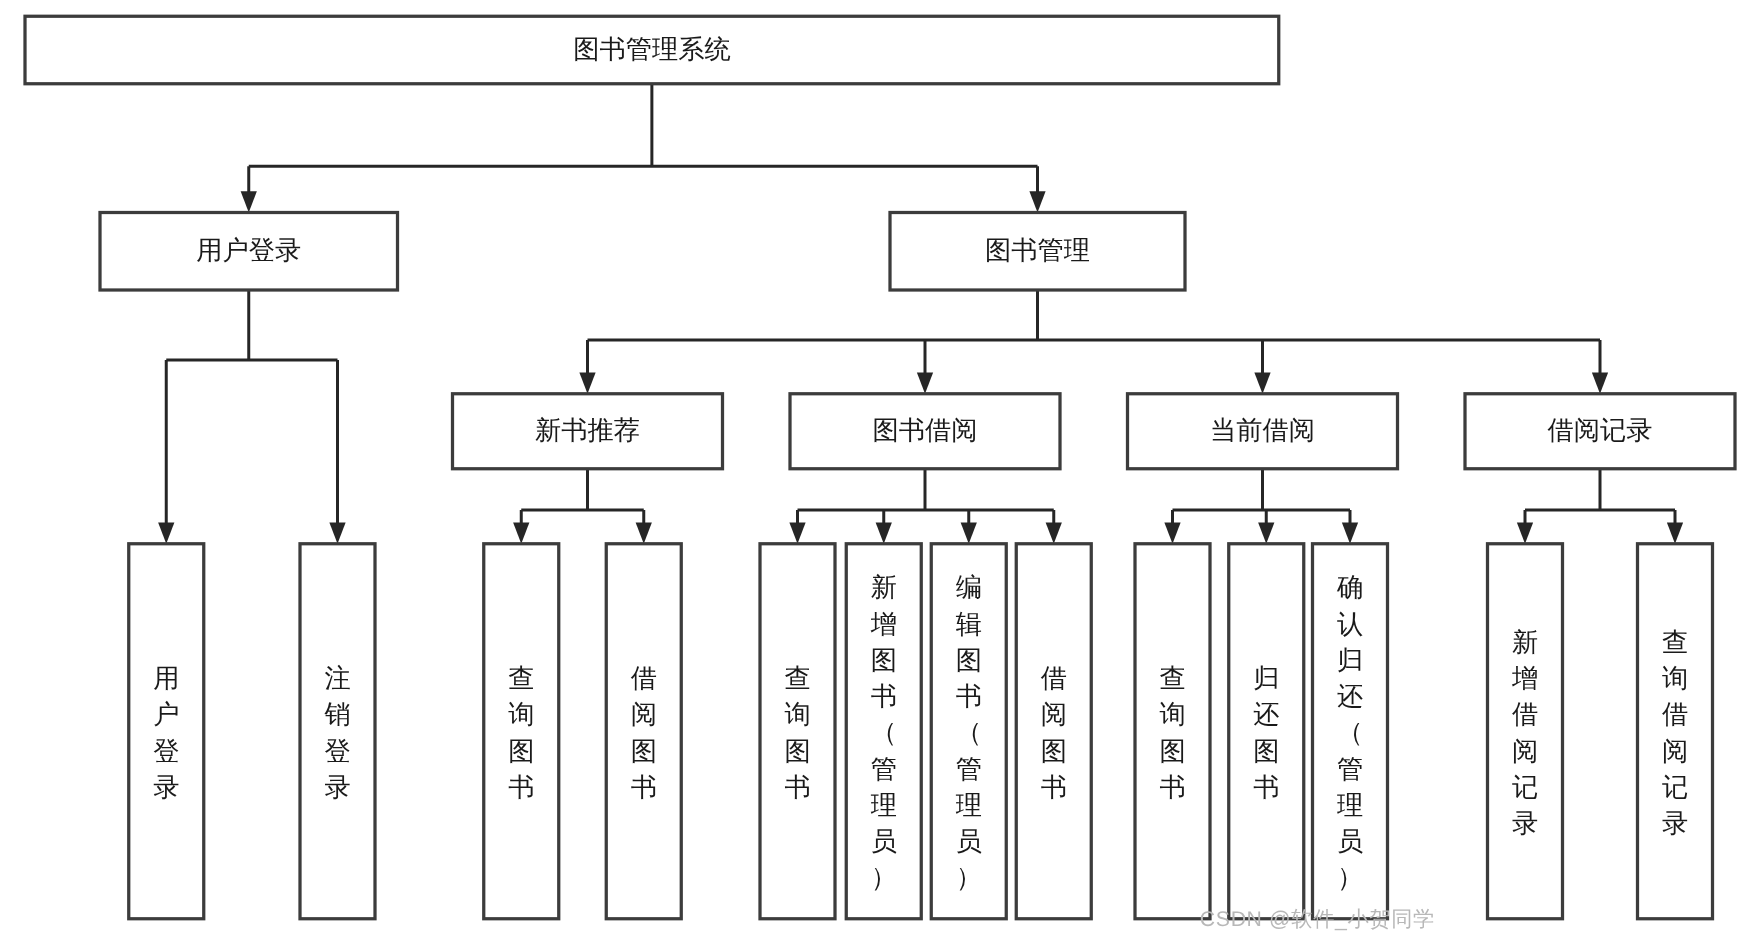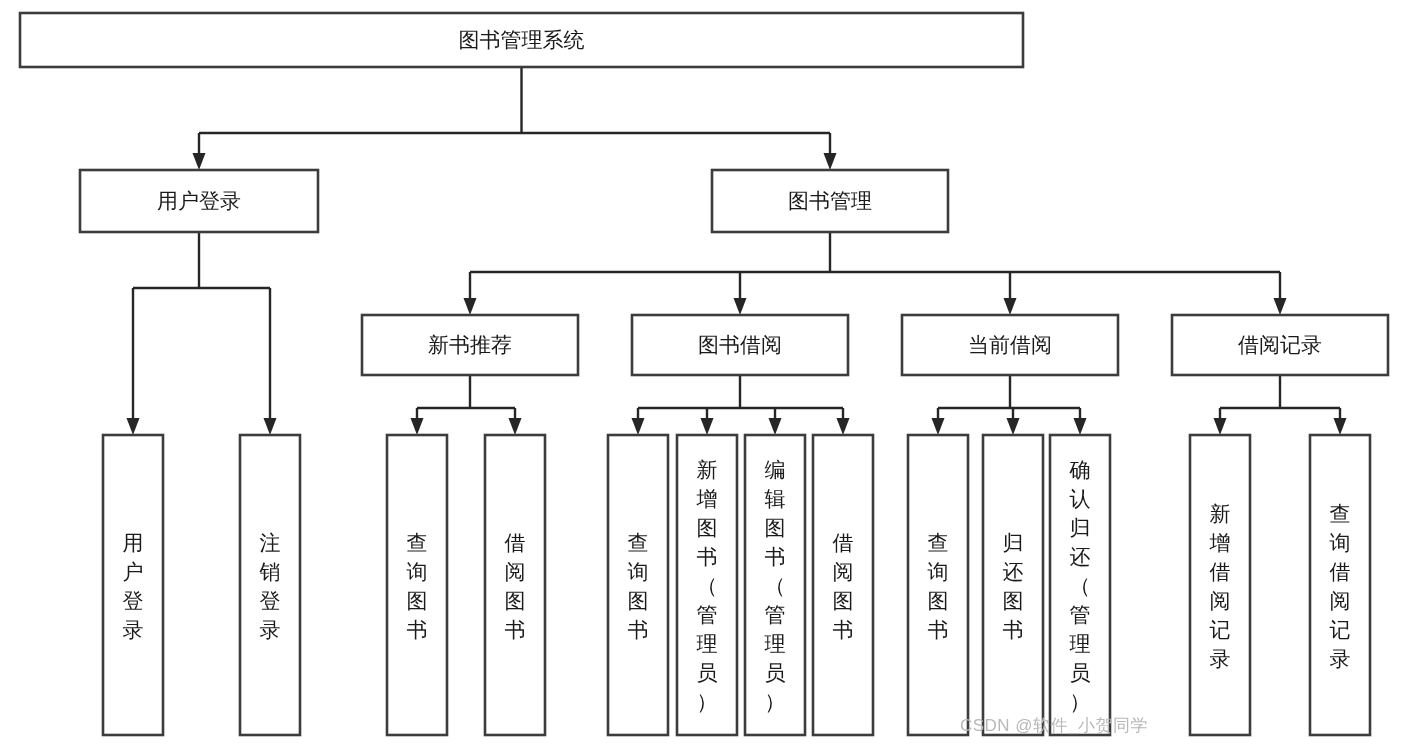--- a/index.html
+++ b/index.html
@@ -51,21 +51,21 @@
   }
   .node-label-v {
     font-family: "Liberation Sans", "DejaVu Sans", sans-serif;
     font-size: 21px;
     fill: #1a1a1a;
     text-anchor: middle;
   }
   .watermark {
     position: absolute;
     right: 12px;
-    bottom: 10px;
+    bottom: 0;
     font-family: "Liberation Sans", "DejaVu Sans", sans-serif;
     font-size: 17px;
     color: #b8b8b8;
     letter-spacing: 0.5px;
     white-space: nowrap;
     user-select: none;
   }
 </style>
 </head>
 <body>

